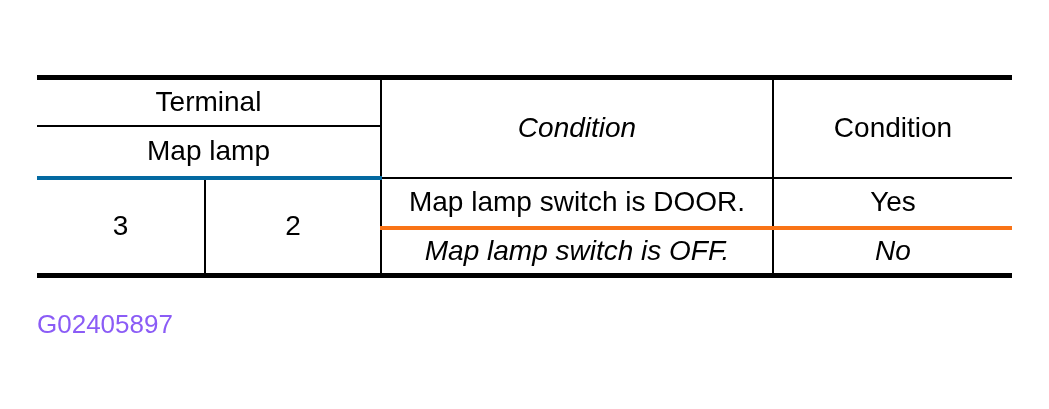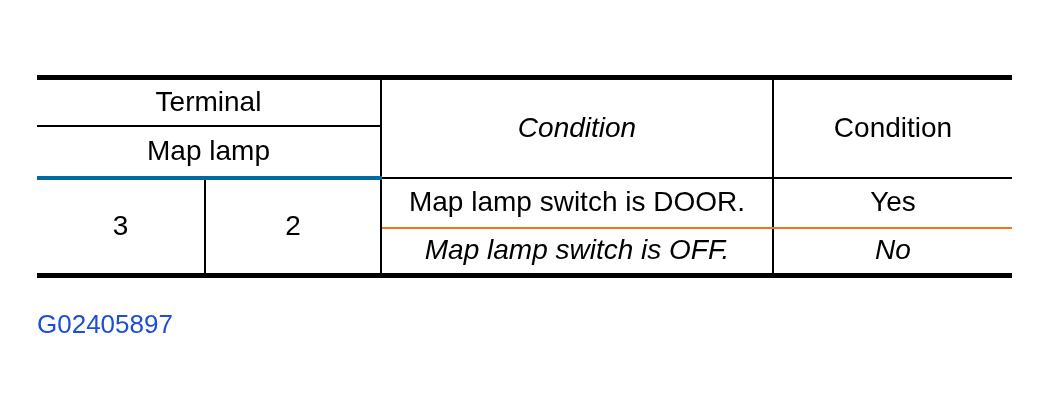--- a/index.html
+++ b/index.html
@@ -45,29 +45,29 @@
   tr.r-maplamp    { height: 52px; }
   tr.r-door       { height: 50px; }
   tr.r-off        { height: 48px; font-style: italic; }
   
   td.terminal-h   { border-bottom: 2px solid #000; border-right: 2px solid #000; }
   td.maplamp-h    { border-bottom: 4px solid #0369a1; border-right: 2px solid #000; }
   td.cond-h       { border-bottom: 2px solid #000; border-right: 2px solid #000; font-style: italic; }
   td.conti-h      { border-bottom: 2px solid #000; }
   td.term-val     { border-right: 2px solid #000; }
   td.cond-cell    { text-align: left; padding-left: 18px; border-right: 2px solid #000; }
-  td.row-div      { border-bottom: 2px solid #f97316; border-radius: 9px; }
+  td.row-div      { border-bottom: 4px solid #f97316; border-radius: 9px; }
   .figure-caption {
     position: absolute;
     left: 37px;
     top: 309px;
     font-family: "Liberation Sans", sans-serif;
     font-size: 26px;
     letter-spacing: 0px;
-    color: #1d4ed8;
+    color: #8b5cf6;
     white-space: nowrap;
   }
 </style>
 </head>
 <body>
 
 <div class="page">
 
   <table class="cont-table">
     <colgroup>

